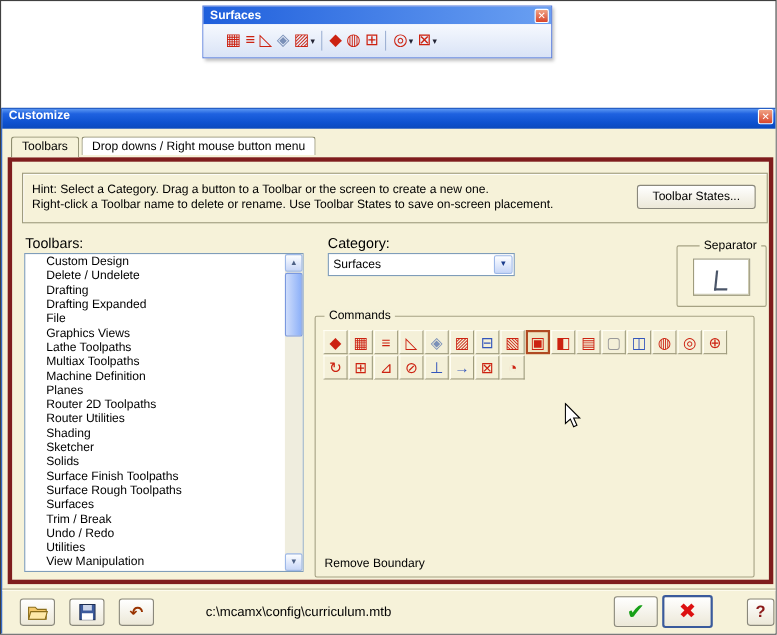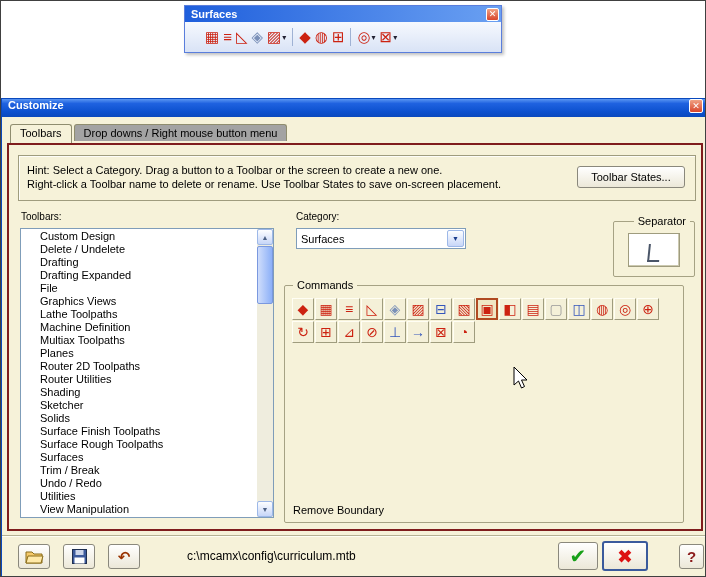--- a/index.html
+++ b/index.html
@@ -18,30 +18,30 @@
   .tb-sep{width:1px;height:18px;background:#9fb2d4;margin:0 4px}
   .dd{font-size:8px;color:#223;margin-left:1px}
 
   
   .dialog{position:absolute;left:0;top:97px;width:706px;height:480px;background:#f6f2d9;border:1px solid #0a49bd}
   .dlg-titlebar{height:18px;display:flex;padding:0 3px 3px 6px;background:linear-gradient(180deg,#5a96f2 0%,#1f62e0 25%,#0d51cf 70%,#0a49bd 100%)}
   .dlg-title{flex:1;color:#fff;font-weight:bold;font-size:11px}
   .dlg-close{width:14px;height:14px;border:1px solid #fff;border-radius:2px;background:linear-gradient(#f0a284,#d8452b);color:#fff;font-size:9px;line-height:12px;text-align:center}
 
   .tabs{position:absolute;left:8px;top:25px;height:19px;display:flex;align-items:flex-start}
-  .tab{border:1px solid #8f8d6f;border-bottom:none;border-radius:3px 3px 0 0;background:#a3a3a3;padding:2px 9px 2px 9px;height:17px;margin-right:2px;position:relative}
+  .tab{border:1px solid #8f8d6f;border-bottom:none;border-radius:3px 3px 0 0;background:#ffffff;padding:2px 9px 2px 9px;height:17px;margin-right:2px;position:relative}
   .tab.active{background:#f6f2d9;height:19px;z-index:3;margin-bottom:-1px;padding-bottom:3px}
 
-  .tabpanel{position:absolute;left:5px;top:44px;width:696px;height:388px;border:2px solid #7f1d1d;background:#f6f2d9;z-index:2}
+  .tabpanel{position:absolute;left:5px;top:44px;width:696px;height:388px;border:4px solid #7f1d1d;background:#f6f2d9;z-index:2}
 
   .hintbox{position:absolute;left:9px;top:10px;width:678px;height:46px;border:1px solid #9f9c7e;box-shadow:inset 1px 1px 0 rgba(255,255,255,.8);padding:7px 120px 0 8px;line-height:14px}
   .tstates-btn{position:absolute;right:10px;top:10px;width:108px;height:22px;font-size:11px}
   .xpbtn{display:flex;align-items:center;justify-content:center;background:linear-gradient(#ffffff,#ece8d8);border:1px solid #8a887c;border-radius:3px;font-family:inherit;cursor:default}
 
-  .field-label{position:absolute;font-size:10px}
+  .field-label{position:absolute;font-size:13px}
 
   .listbox{position:absolute;left:11px;top:83px;width:254px;height:290px;background:#fff;border:1px solid #7f9db9}
   .list-inner{position:absolute;left:1px;top:1px;right:16px;bottom:1px;overflow:hidden}
   .list-item{height:13px;line-height:13px;padding-left:18px;white-space:nowrap}
   .scrollbar{position:absolute;top:0;right:0;width:16px;height:100%;background:#efedde}
   .sb-btn{position:absolute;left:0;width:16px;height:16px;border:1px solid #9db8e8;border-radius:2px;background:linear-gradient(#fdfeff,#c7d6f8);font-size:7px;color:#4d6185;display:flex;align-items:center;justify-content:center}
   .sb-up{top:0}.sb-down{bottom:0}
   .sb-thumb{position:absolute;left:0;top:17px;width:16px;height:58px;border:1px solid #7a98df;border-radius:2px;background:linear-gradient(90deg,#cfddfb,#8cb0f8)}
 
   .combo{position:absolute;left:287px;top:83px;width:170px;height:21px;background:#fff;border:1px solid #7f9db9;display:flex;align-items:center}
@@ -176,23 +176,23 @@
             <div class="list-item">Drafting</div>
 
             <div class="list-item">Drafting Expanded</div>
 
             <div class="list-item">File</div>
 
             <div class="list-item">Graphics Views</div>
 
             <div class="list-item">Lathe Toolpaths</div>
 
+            <div class="list-item">Multiax Toolpaths</div>
+
             <div class="list-item">Machine Definition</div>
-
-            <div class="list-item">Multiax Toolpaths</div>
 
             <div class="list-item">Planes</div>
 
             <div class="list-item">Router 2D Toolpaths</div>
 
             <div class="list-item">Router Utilities</div>
 
             <div class="list-item">Shading</div>
 
             <div class="list-item">Sketcher</div>

